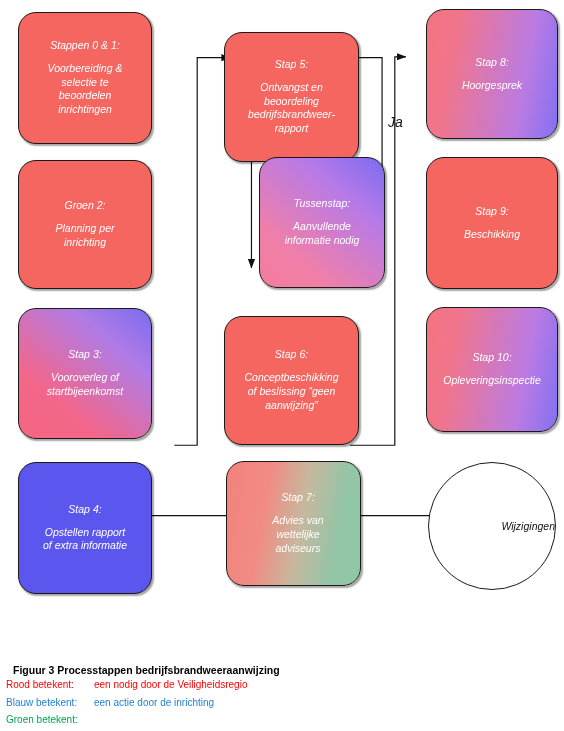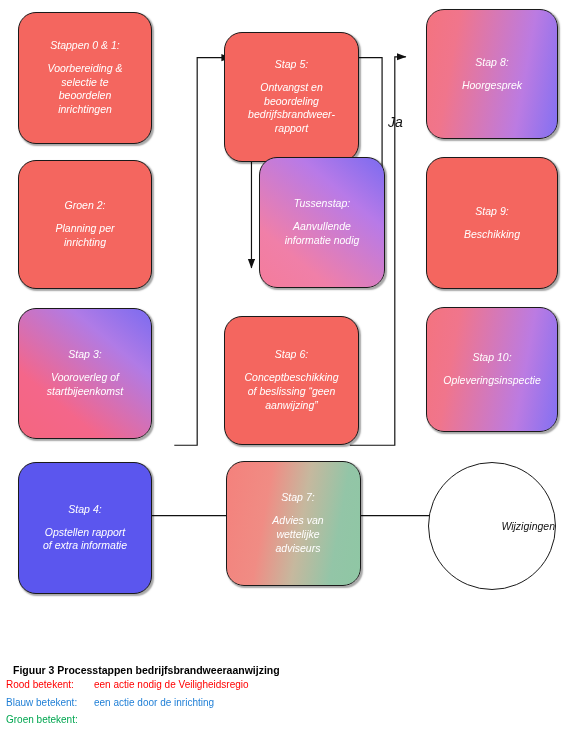--- a/index.html
+++ b/index.html
@@ -176,21 +176,21 @@
 
   <div class="edge-label" style="left:388px;top:114px;">Ja</div>
 
 </div>
 
 <div class="caption">Figuur 3 Processtappen bedrijfsbrandweeraanwijzing</div>
 
 <div class="legend">
   <div class="legend-row" style="color:#FF0000;">
     <span class="legend-key">Rood betekent:</span>
-    <span class="legend-val">een actie nodig de Veiligheidsregio</span>
+    <span class="legend-val">een nodig door de Veiligheidsregio</span>
   </div>
   <div class="legend-row" style="color:#1F7FD6;">
     <span class="legend-key">Blauw betekent:</span>
     <span class="legend-val">een actie door de inrichting</span>
   </div>
   <div class="legend-row" style="color:#00A650;">
     <span class="legend-key">Groen betekent:</span>
   </div>
 </div>
 

